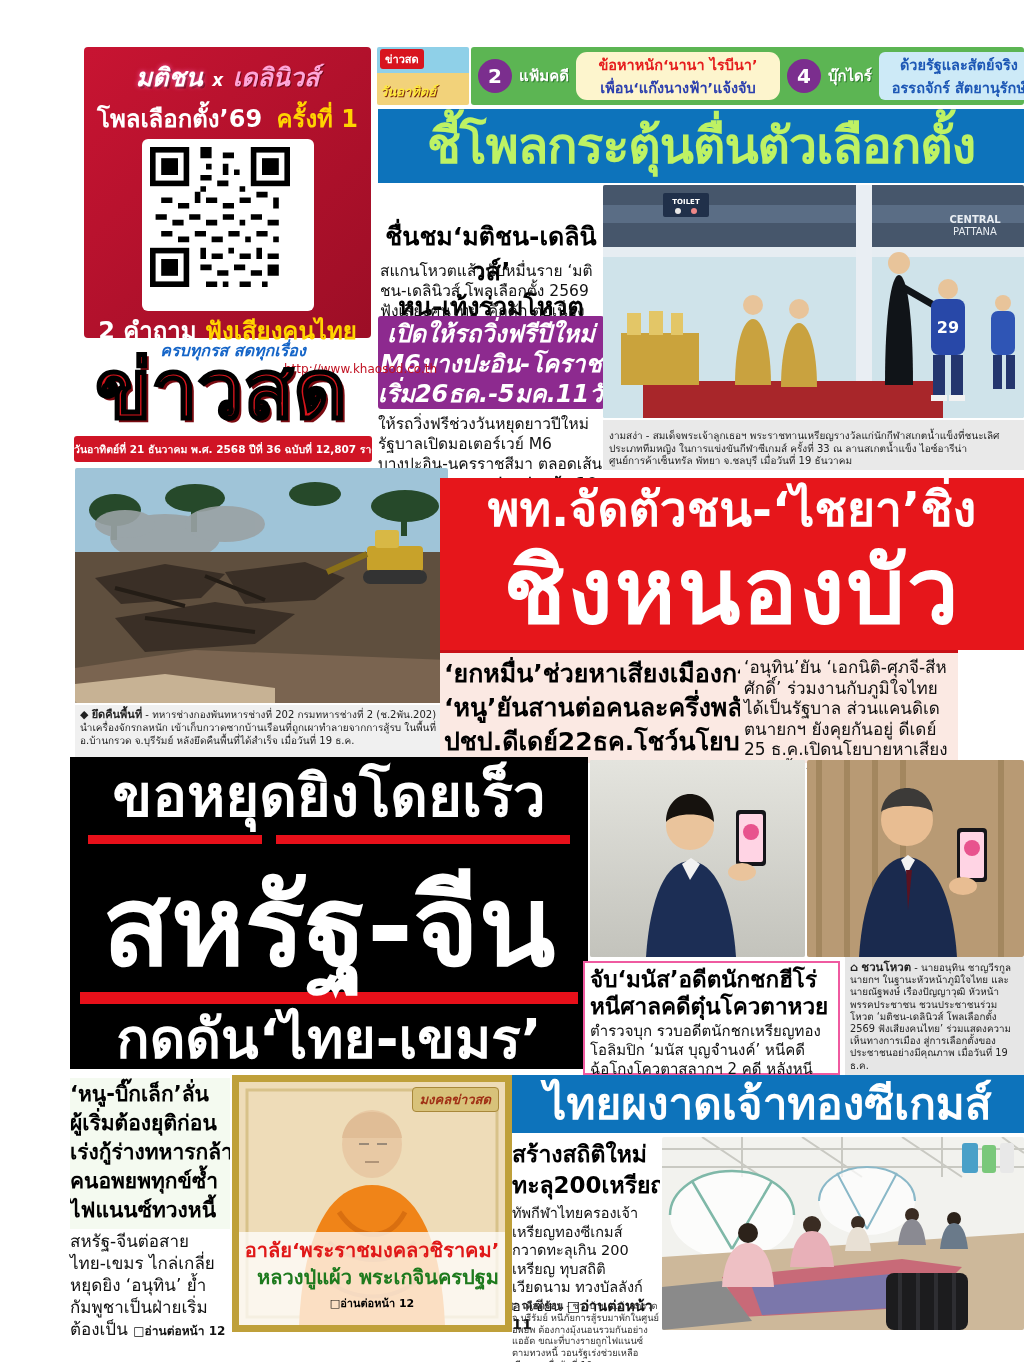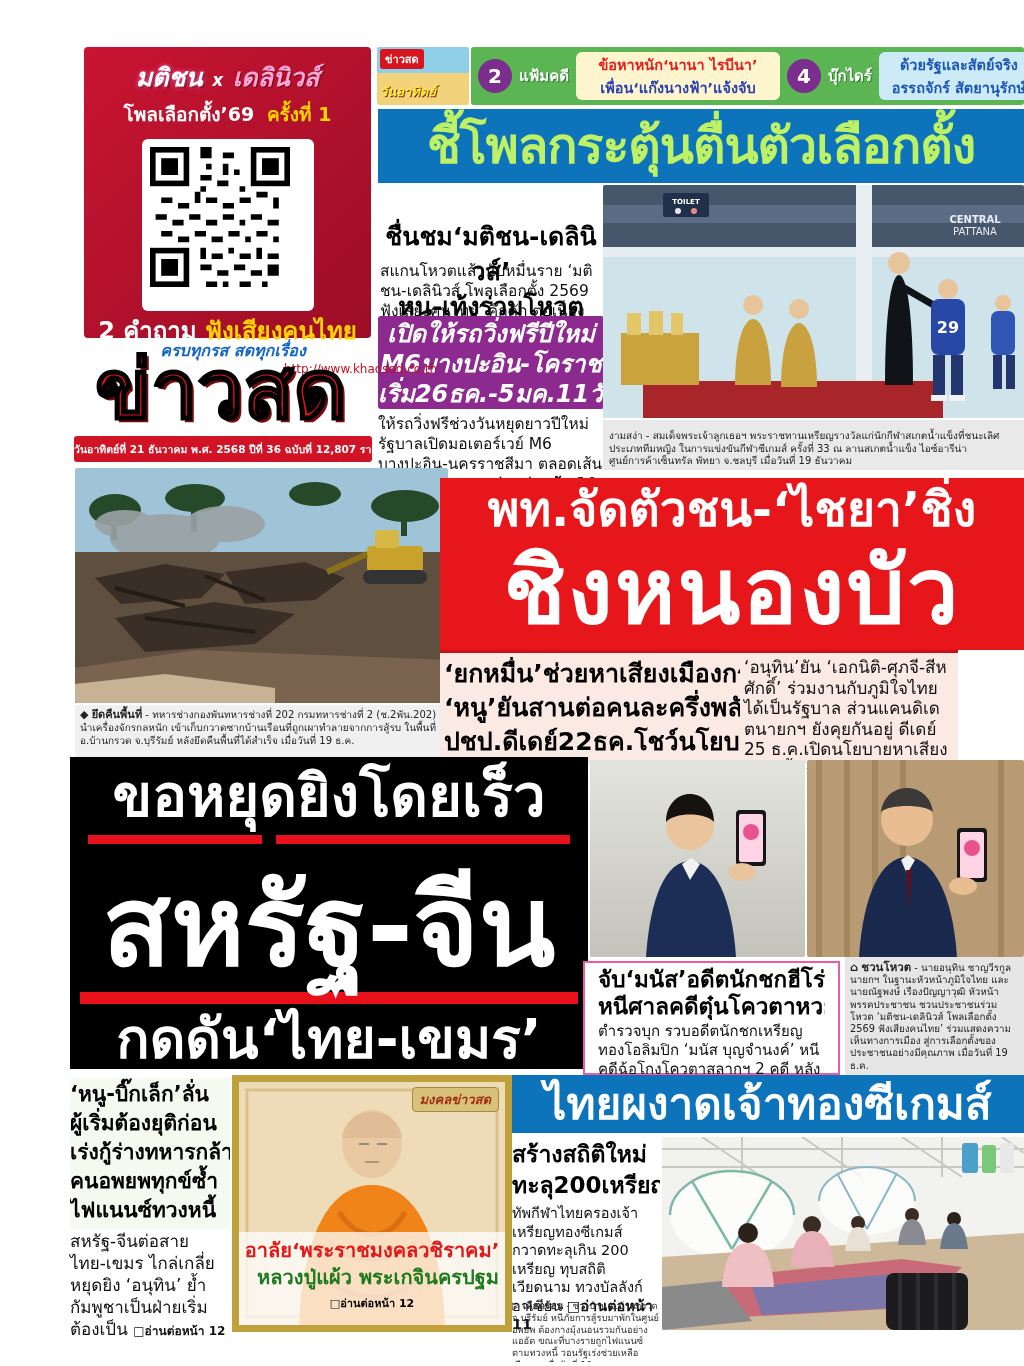--- a/index.html
+++ b/index.html
@@ -7,42 +7,42 @@
         font-family:"DejaVu Sans",sans-serif;color:#111;}
   .abs{position:absolute;}
 
   
   .pollbox{left:84px;top:47px;width:287px;height:291px;background:linear-gradient(135deg,#c81432,#9c0e26);
            border-radius:4px;}
   .poll-brands{position:absolute;top:10px;left:0;right:0;text-align:center;font-style:italic;font-weight:900;}
   .poll-b1{font-size:25px;color:#fff;text-shadow:0 0 5px #ff66b0,2px 2px 0 #6e0a18;}
   .poll-bx{font-size:17px;color:#fff;margin:0 4px;}
   .poll-b2{font-size:25px;color:#ffa6d8;text-shadow:1px 1px 0 #6e0a18;}
-  .poll-title{position:absolute;top:52px;left:0;right:0;text-align:center;font-weight:bold;font-size:19px;white-space:nowrap;}
+  .poll-title{position:absolute;top:52px;left:0;right:0;text-align:center;font-weight:bold;font-size:24px;white-space:nowrap;}
   .poll-title .w{color:#fff;}
   .poll-title .y{color:#ffd400;margin-left:6px;}
   .poll-qr{position:absolute;top:92px;left:50%;transform:translateX(-50%);width:156px;height:156px;
            background:#fff;border-radius:6px;padding:8px;}
   .poll-footer{position:absolute;top:264px;left:0;right:0;text-align:center;font-weight:bold;font-size:24px;white-space:nowrap;}
   .poll-footer .w{color:#fff;}
   .poll-footer .y{color:#ffd400;}
 
   
   .mini{left:377px;top:47px;width:92px;height:58px;background:linear-gradient(#8fd0e8 0 45%,#f2d27a 45% 100%);
         border-radius:3px;overflow:hidden;}
   .mini-brand{position:absolute;top:2px;left:3px;background:#d8141e;color:#fff;font-weight:bold;font-size:11px;
         padding:1px 5px;border-radius:3px;}
   .mini-sub{position:absolute;bottom:3px;left:3px;color:#ffe93e;font-style:italic;font-weight:bold;font-size:13px;
         text-shadow:1px 1px 0 #7a2a10;}
   .gstrip{left:471px;top:47px;width:553px;height:58px;background:#5cb553;display:flex;align-items:center;
         gap:7px;padding:0 7px;box-sizing:border-box;border-radius:3px;}
   .gbadge{flex:0 0 34px;height:34px;border-radius:50%;background:#7b2e8e;color:#fff;font-weight:bold;
         font-size:20px;line-height:34px;text-align:center;}
   .glabel{color:#fff;font-weight:bold;font-size:15px;text-shadow:1px 1px 0 #2c7a2c;white-space:nowrap;}
-  .tease1{flex:0 0 204px;height:48px;background:#fdf5cd;border-radius:6px;text-align:center;
+  .tease1{flex:0 0 204px;height:48px;background:#fdf5cd;border-radius:11px;text-align:center;
         display:flex;flex-direction:column;justify-content:center;}
   .tease1 .l1{color:#e51d1d;font-weight:bold;font-size:14.5px;}
   .tease1 .l2{color:#2b3fae;font-weight:bold;font-size:14.5px;}
   .tease2{flex:0 0 160px;height:48px;background:#cdeaf7;border-radius:6px;text-align:center;
         display:flex;flex-direction:column;justify-content:center;}
   .tease2 .l1,.tease2 .l2{color:#1c57b5;font-weight:bold;font-size:14.5px;}
 
   
   .bluehead{left:378px;top:109px;width:646px;height:74px;background:#0d73bb;color:#bef264;font-weight:900;
         font-size:50px;line-height:74px;text-align:center;white-space:nowrap;overflow:hidden;letter-spacing:-1px;}
@@ -92,21 +92,21 @@
   .cfbars .s2{flex:1;height:9px;background:#e8101a;}
   .cf2{font-weight:900;font-size:112px;line-height:128px;white-space:nowrap;margin-top:18px;}
   .cfbarfull{height:12px;background:#e8101a;margin:2px 10px 0;}
   .cf3{font-weight:900;font-size:55px;line-height:70px;white-space:nowrap;}
 
   
   .men{left:590px;top:760px;width:434px;height:197px;display:flex;gap:2px;}
 
   
   .manas{left:583px;top:961px;width:257px;height:114px;background:#fff;border:2px solid #ef5aa0;
-        box-sizing:border-box;padding:3px 13px;}
+        box-sizing:border-box;padding:3px 5px;}
   .manas-h{font-weight:900;font-size:22.5px;line-height:27px;color:#000;white-space:nowrap;overflow:hidden;}
   .manas-b{font-size:15px;line-height:19px;margin-top:2px;}
   .votebox{left:845px;top:957px;width:179px;height:126px;background:#e6e6e6;font-size:9.8px;line-height:12.2px;
         padding:4px 5px;box-sizing:border-box;color:#222;overflow:hidden;}
   .votebox .capt{font-size:11.5px;}
 
   
   .blcol-bold{left:70px;top:1078px;width:160px;font-weight:900;font-size:21px;line-height:29px;color:#000;
         white-space:nowrap;overflow:hidden;background:#f4faf0;padding:2px 0 4px;}
   .blcol-body{left:70px;top:1230px;width:160px;font-size:17px;line-height:22px;}

